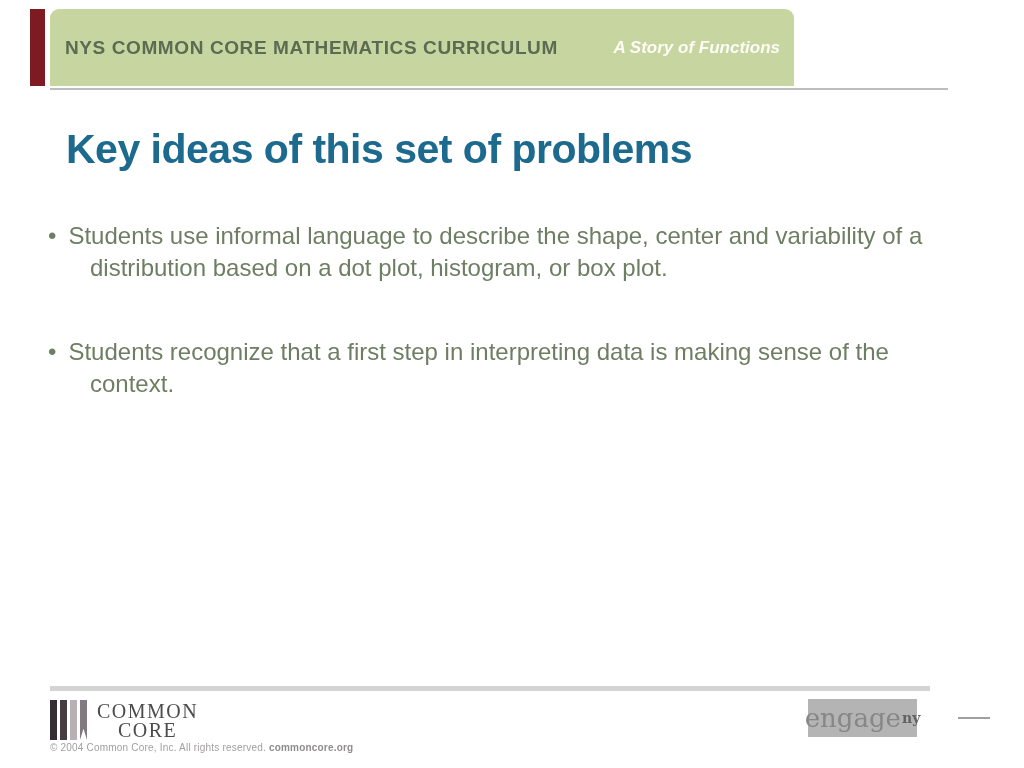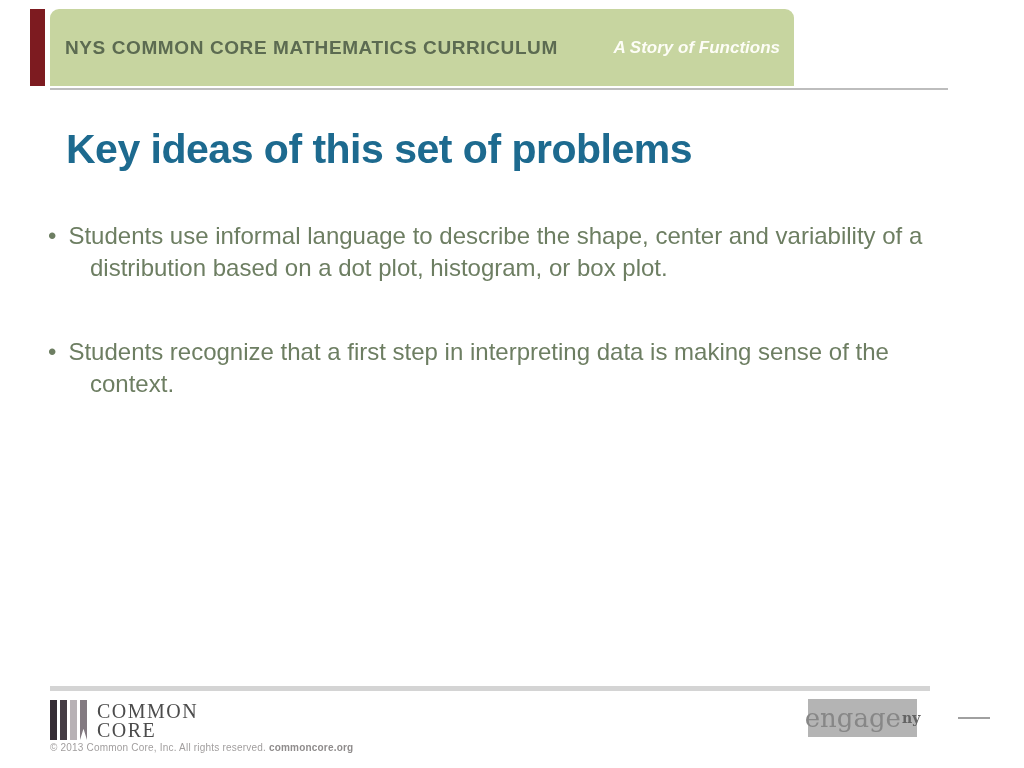--- a/index.html
+++ b/index.html
@@ -67,21 +67,21 @@
   }
   .cc-bars { display: flex; gap: 3px; height: 40px; margin-right: 10px; }
   .cc-bar { width: 7px; height: 40px; }
   .cc-bar-1 { background: #362e35; }
   .cc-bar-2 { background: #453c44; }
   .cc-bar-3 { background: #b7b1b5; }
   .cc-bar-4 { background: #837a81; clip-path: polygon(0 0, 100% 0, 100% 100%, 50% 72%, 0 100%); }
   .cc-text {
     font-family: "Liberation Serif", serif;
     font-size: 20px; line-height: 19px; letter-spacing: 1.5px;
-    color: #4c4c4c; padding-top: 2px;
+    color: #4c4c4c; padding-top: 2px; text-align: center;
   }
   .copyright {
     position: absolute; left: 50px; top: 742px;
     font-size: 10px; color: #a19e9e; letter-spacing: 0.2px;
   }
   .copyright b { color: #8f8c8c; margin-top: 24px; }
 
   .engage-logo {
     position: absolute; left: 808px; top: 699px; width: 109px; height: 38px;
     background: #b4b4b4;
@@ -132,21 +132,21 @@
       <div class="cc-bar cc-bar-2"></div>
       <div class="cc-bar cc-bar-3"></div>
       <div class="cc-bar cc-bar-4"></div>
     </div>
     <div class="cc-text">
       <div>COMMON</div>
       <div>CORE</div>
     </div>
   </div>
 
-  <div class="copyright"><span>© 2013 Common Core, Inc. All rights reserved. </span><b>commoncore.org</b></div>
+  <div class="copyright"><span>© 2004 Common Core, Inc. All rights reserved. </span><b>commoncore.org</b></div>
 
   <div class="engage-logo">
     <span class="engage-main">engage</span>
       <span class="engage-sup">ny</span>
   </div>
 
   <div class="footer-dash"></div>
 
 </div>
 

